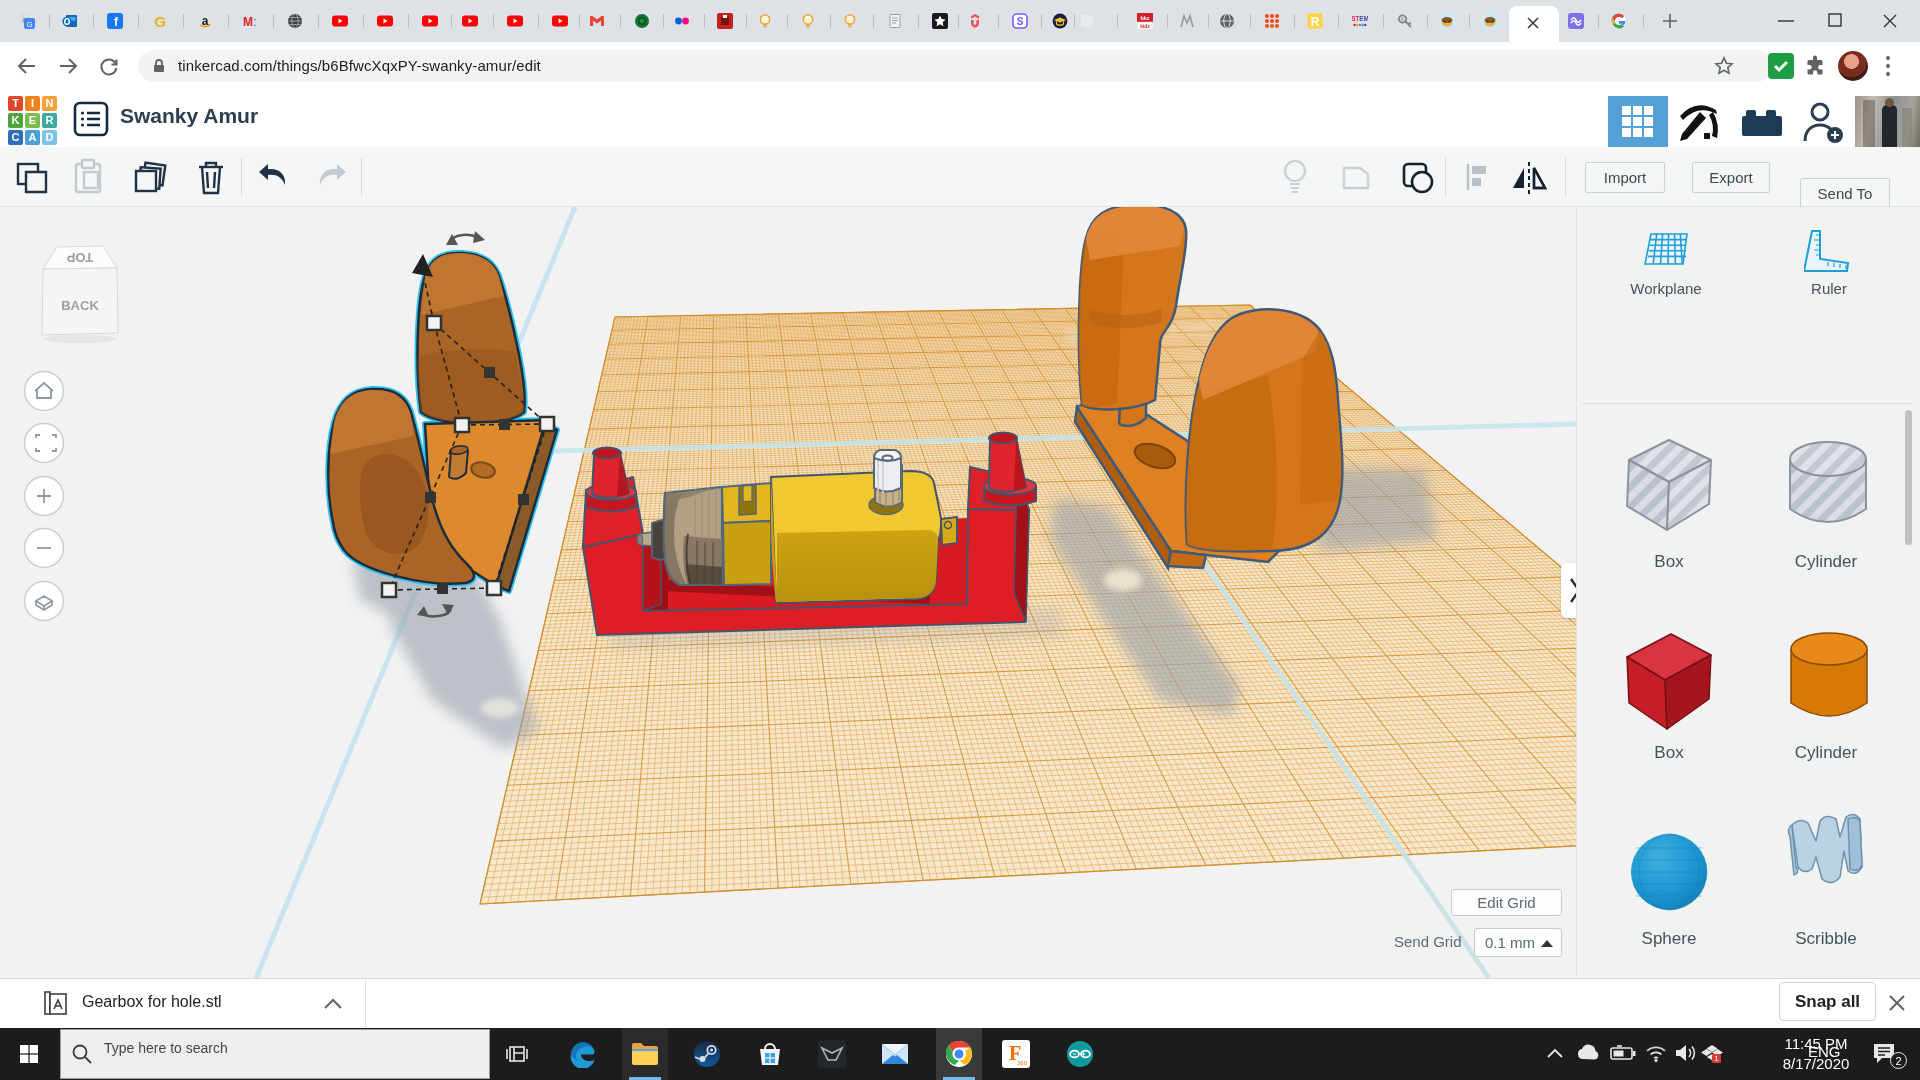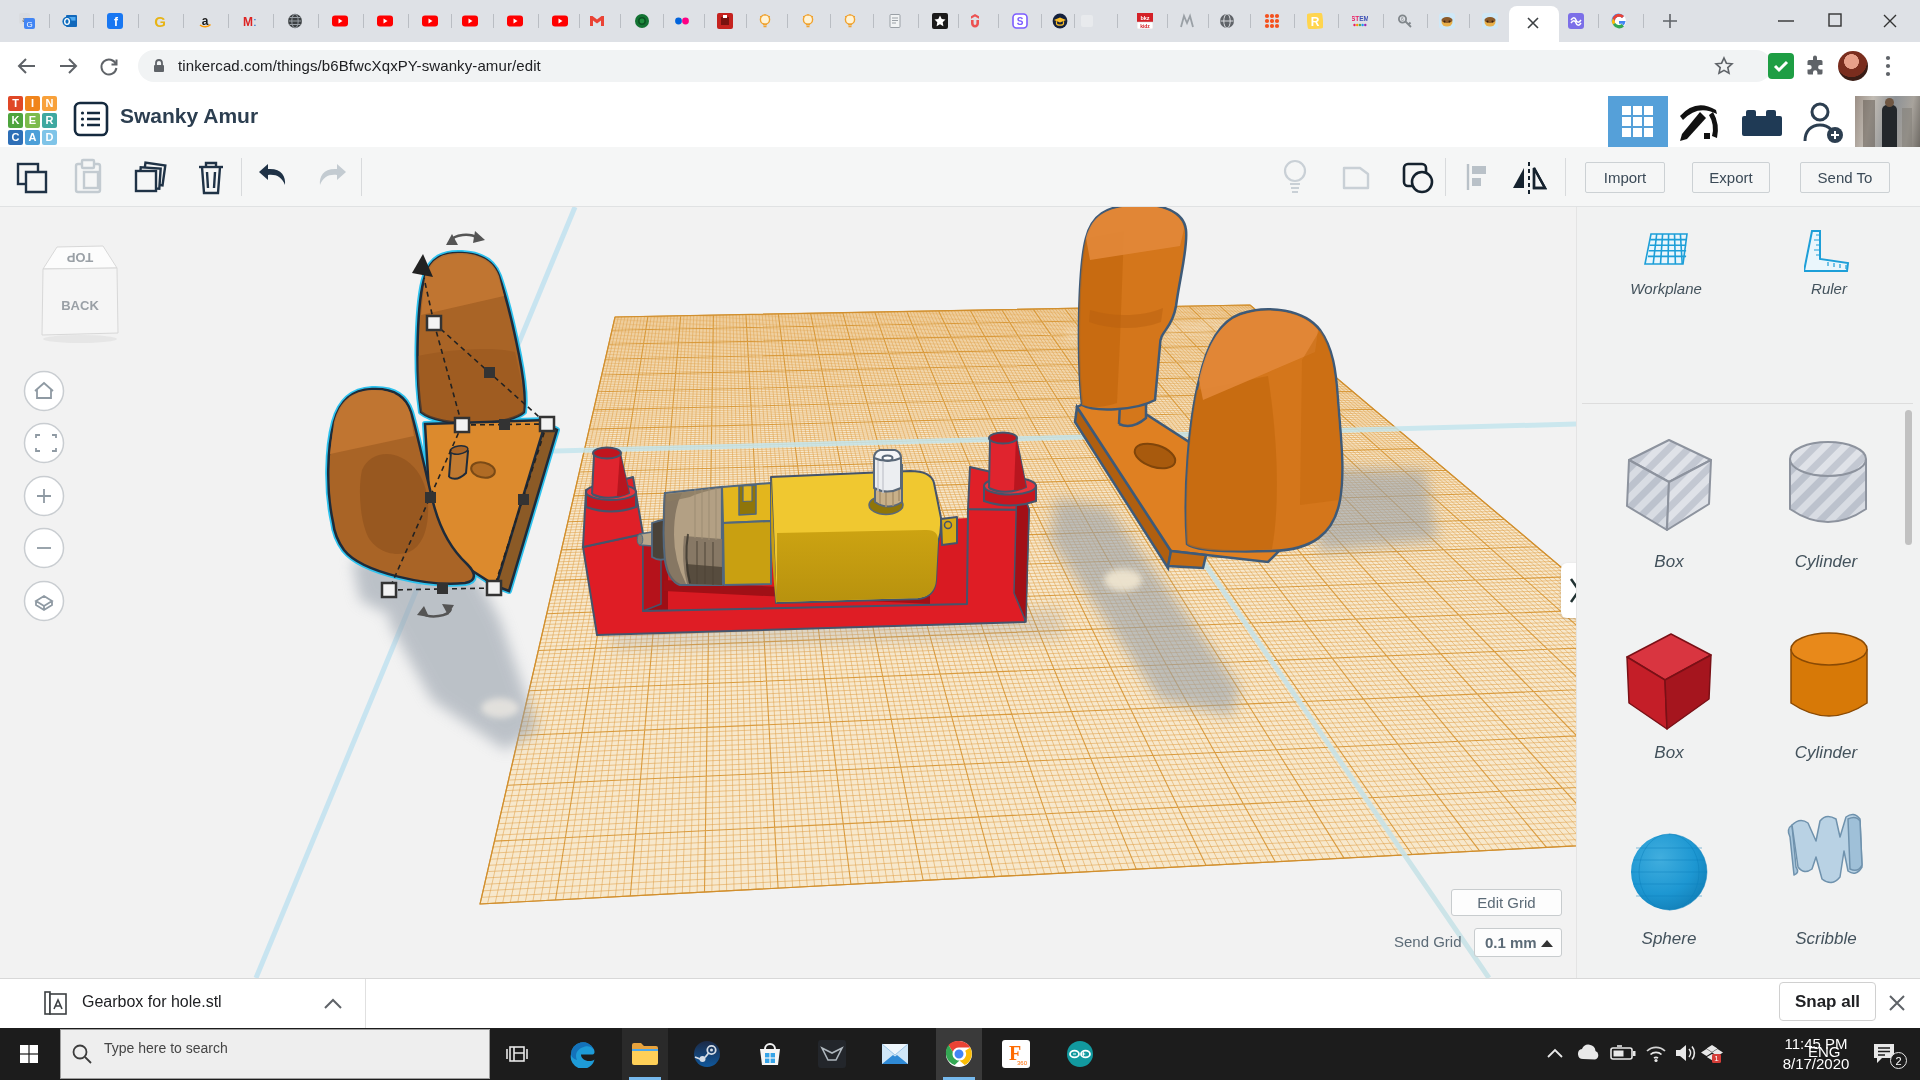--- a/index.html
+++ b/index.html
@@ -18,21 +18,21 @@
 
 #thead{left:0;top:90px;width:1920px;height:57px;background:#fff;}
 #logo{position:absolute;left:8px;top:6px;width:49px;height:49px;display:grid;grid-template-columns:15px 15px 15px;grid-template-rows:15px 15px 15px;gap:2px;}
 #logo div{color:#fff;font-size:11px;font-weight:bold;text-align:center;line-height:15px;border-radius:2px;}
 #ttitle{position:absolute;left:120px;top:14px;font-size:21px;font-weight:bold;color:#2c3e50;}
 
 #ttb{left:0;top:147px;width:1920px;height:60px;background:#f5f6f6;border-bottom:1px solid #e0e2e3;}
 .vsep{position:absolute;top:11px;width:1px;height:38px;background:#d8dadc;}
 .tbtn{position:absolute;top:15px;height:31px;border:1px solid #ccd1d4;border-radius:2px;color:#3b4a57;font-size:15px;text-align:center;line-height:29px;}
 
-#sbar{left:1576px;top:207px;width:344px;height:771px;background:#f1f2f2;border-left:1px solid #e4e4e4;font-style:italic;}
+#sbar{left:1576px;top:207px;width:344px;height:771px;background:#f1f2f2;border-left:1px solid #e4e4e4;}
 .slabel{position:absolute;font-size:15px;color:#43525c;text-align:center;}
 .glabel{position:absolute;font-size:17px;color:#43525c;text-align:center;}
 #ddcard{position:absolute;left:5px;top:105px;width:331px;height:80px;background:#fff;border-radius:4px;}
 
 #shelf{left:0;top:978px;width:1920px;height:50px;background:#fff;border-top:1px solid #d8d8d8;}
 
 #tbar{left:0;top:1028px;width:1920px;height:52px;background:#1c1c1c;}
 #tsearch{position:absolute;left:60px;top:1px;width:430px;height:50px;background:#eeeeee;border:1px solid #9d9d9d;}
 </style></head>
 <body>
@@ -416,21 +416,21 @@
       </svg>
 <svg class="abs" style="left:1508px;top:11px" width="42" height="40" viewBox="0 0 42 40">
         <path d="M21 4v32" stroke="#15222e" stroke-width="2" stroke-dasharray="4 3"></path>
         <path d="M16 10v20L5 30z" fill="#15222e"></path>
         <path d="M26 10v20l11 0z" fill="none" stroke="#15222e" stroke-width="2.4"></path>
         <path d="M26 30h11L26 10z" fill="none" stroke="#15222e" stroke-width="2.4"></path>
       </svg>
 <div class="vsep" style="left:1565px"></div>
 <div class="tbtn" style="left:1585px;width:80px;">Import</div>
 <div class="tbtn" style="left:1692px;width:78px;">Export</div>
-<div class="tbtn" style="left:1800px;width:90px;">Send To</div>
+<div class="tbtn" style="left:1800px;width:90px;margin-top:16px;">Send To</div>
 </div>
 
 <svg class="abs" style="left:0;top:207px" width="1576" height="771" viewBox="0 207 1576 771">
 <defs>
 <filter id="blur7" x="-30%" y="-30%" width="160%" height="160%">
           <feGaussianBlur stdDeviation="7"></feGaussianBlur>
         </filter>
 <filter id="blur3" x="-30%" y="-30%" width="160%" height="160%">
           <feGaussianBlur stdDeviation="3"></feGaussianBlur>
         </filter>
@@ -648,21 +648,21 @@
 <path d="M14 178h14"></path>
 <path d="M13 231l8-5 8 5-8 5zM13 231v4l8 5 8-5v-4M21 236v4"></path>
 </g>
 </svg>
 </div>
 
 
 <div class="abs" style="left:1451px;top:889px;width:111px;height:27px;background:rgba(255,255,255,0.8);border:1px solid #c8ccce;border-radius:3px;text-align:center;line-height:25px;font-size:15px;color:#5c6b77;">Edit Grid</div>
 <div class="abs" style="left:1394px;top:933px;font-size:15px;color:#5c6b77;">Send Grid</div>
 <div class="abs" style="left:1474px;top:928px;width:88px;height:29px;background:rgba(255,255,255,0.8);border:1px solid #c8ccce;border-radius:3px;">
-<span style="position:absolute;left:10px;top:5px;font-size:15px;color:#5c6b77;font-weight:bold;">0.1 mm</span>
+<span style="position:absolute;left:10px;top:5px;font-size:15px;color:#5c6b77;">0.1 mm</span>
 <svg style="position:absolute;right:8px;top:10px" width="12" height="9">
         <path d="M0 8l6-7 6 7z" fill="#333"></path>
       </svg>
 </div>
 
 <div class="abs" style="left:1561px;top:563px;width:28px;height:55px;background:#fff;border-radius:6px 0 0 6px;box-shadow:0 1px 3px rgba(0,0,0,0.15);">
 <svg width="28" height="55">
         <path d="M10 16l8 11.5L10 39" stroke="#233" stroke-width="2.5" fill="none"></path>
       </svg>
 </div>

